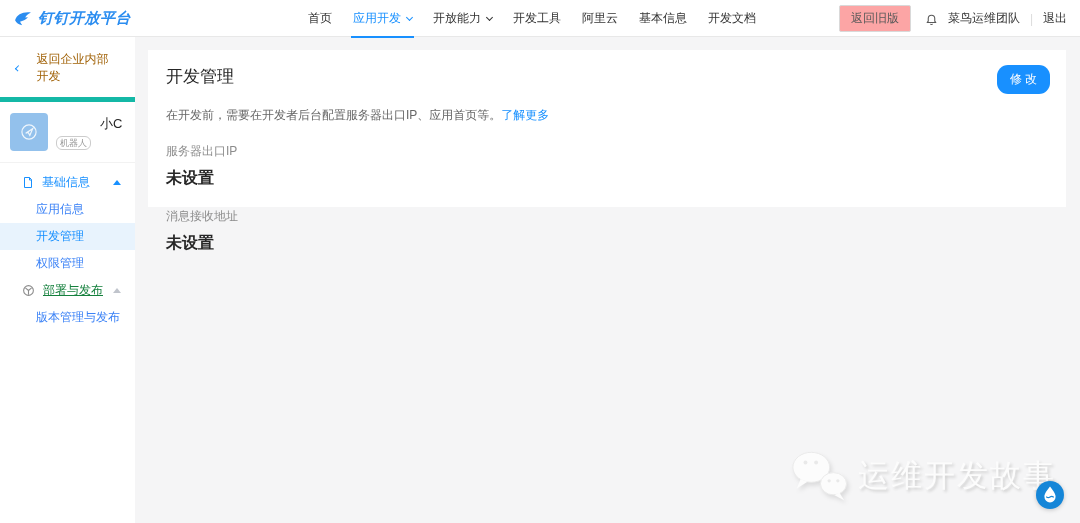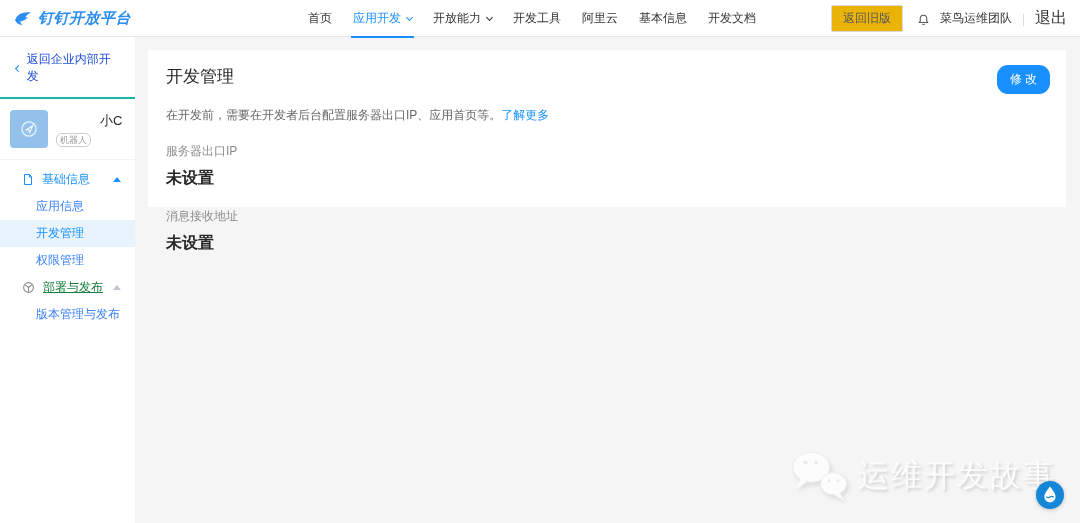--- a/index.html
+++ b/index.html
@@ -18,29 +18,29 @@
     background: #fff; border-bottom: 1px solid #e8e8e8; z-index: 30;
   }
   .logo { position: absolute; left: 13px; top: 0; height: 37px; display: flex; align-items: center; gap: 5px; cursor: pointer; }
   .logo-text { color: #2b8df0; font-size: 15px; font-weight: bold; font-style: italic; letter-spacing: 0.5px; }
   .nav { position: absolute; left: 308px; top: 0; height: 37px; display: flex; align-items: center; gap: 21px; }
   .nav-item { position: relative; height: 37px; display: flex; align-items: center; font-size: 12px; color: #333; cursor: pointer; }
   .nav-item.active { color: #1890ff; }
   .nav-item.active::after { content: ""; position: absolute; left: -2px; right: -2px; bottom: -1px; height: 2px; background: #1890ff; }
   .chev { display: inline-block; width: 5px; height: 5px; border-right: 1px solid currentColor; border-bottom: 1px solid currentColor; transform: rotate(45deg); margin-left: 6px; margin-top: -3px; }
   .header-right { position: absolute; right: 13px; top: 0; height: 37px; display: flex; align-items: center; gap: 10px; }
-  .old-ver-btn { font-size: 12px; color: #595959; background: #eab308; border: 1px solid #d9d9d9; border-radius: 2px; padding: 4px 11px; cursor: pointer; font-family: inherit; }
+  .old-ver-btn { font-size: 12px; color: #595959; background: #fca5a5; border: 1px solid #d9d9d9; border-radius: 2px; padding: 4px 11px; cursor: pointer; font-family: inherit; }
   .bell { display: flex; align-items: center; cursor: pointer; margin-left: 4px; }
   .user-name { font-size: 12px; color: #333; cursor: pointer; }
   .hr-sep { color: #dcdcdc; font-size: 12px; }
-  .logout { font-size: 16px; color: #333; cursor: pointer; }
+  .logout { font-size: 12px; color: #333; cursor: pointer; }
 
   
   .sidebar { position: absolute; top: 37px; left: 0; bottom: 0; width: 135px; background: #fff; z-index: 20; }
-  .back-link { display: flex; align-items: center; gap: 6px; padding: 14px 16px 12px 16px; font-size: 12px; color: #1d4ed8; cursor: pointer; border-bottom: 2px solid #14b8a6; }
+  .back-link { display: flex; align-items: center; gap: 16px; padding: 14px 16px 12px 16px; font-size: 12px; color: #a16207; cursor: pointer; border-bottom: 5px solid #14b8a6; }
   .chev-left { display: inline-block; width: 5px; height: 5px; border-left: 1px solid #1890ff; border-bottom: 1px solid #1890ff; transform: rotate(45deg); }
   .app-block { display: flex; align-items: flex-start; gap: 8px; padding: 11px 10px; border-bottom: 1px solid #f2f2f2; }
   .avatar { width: 38px; height: 38px; border-radius: 4px; background: #93c1ec; display: flex; align-items: center; justify-content: center; flex: 0 0 auto; }
   .app-meta { display: flex; flex-direction: column; padding-top: 2px; }
   .app-name { font-size: 13px; color: #262626; margin-left: 44px; }
   .app-badge { margin-top: 3px; font-size: 9px; color: #999; border: 1px solid #ccc; border-radius: 6px; padding: 0 3px; line-height: 12px; align-self: flex-start; }
   .menu { padding-top: 6px; }
   .menu-row { height: 27px; display: flex; align-items: center; font-size: 12px; cursor: pointer; }
   .menu-section { padding: 0 14px 0 22px; }
   .menu-section .sec-icon { display: flex; align-items: center; margin-right: 8px; }

